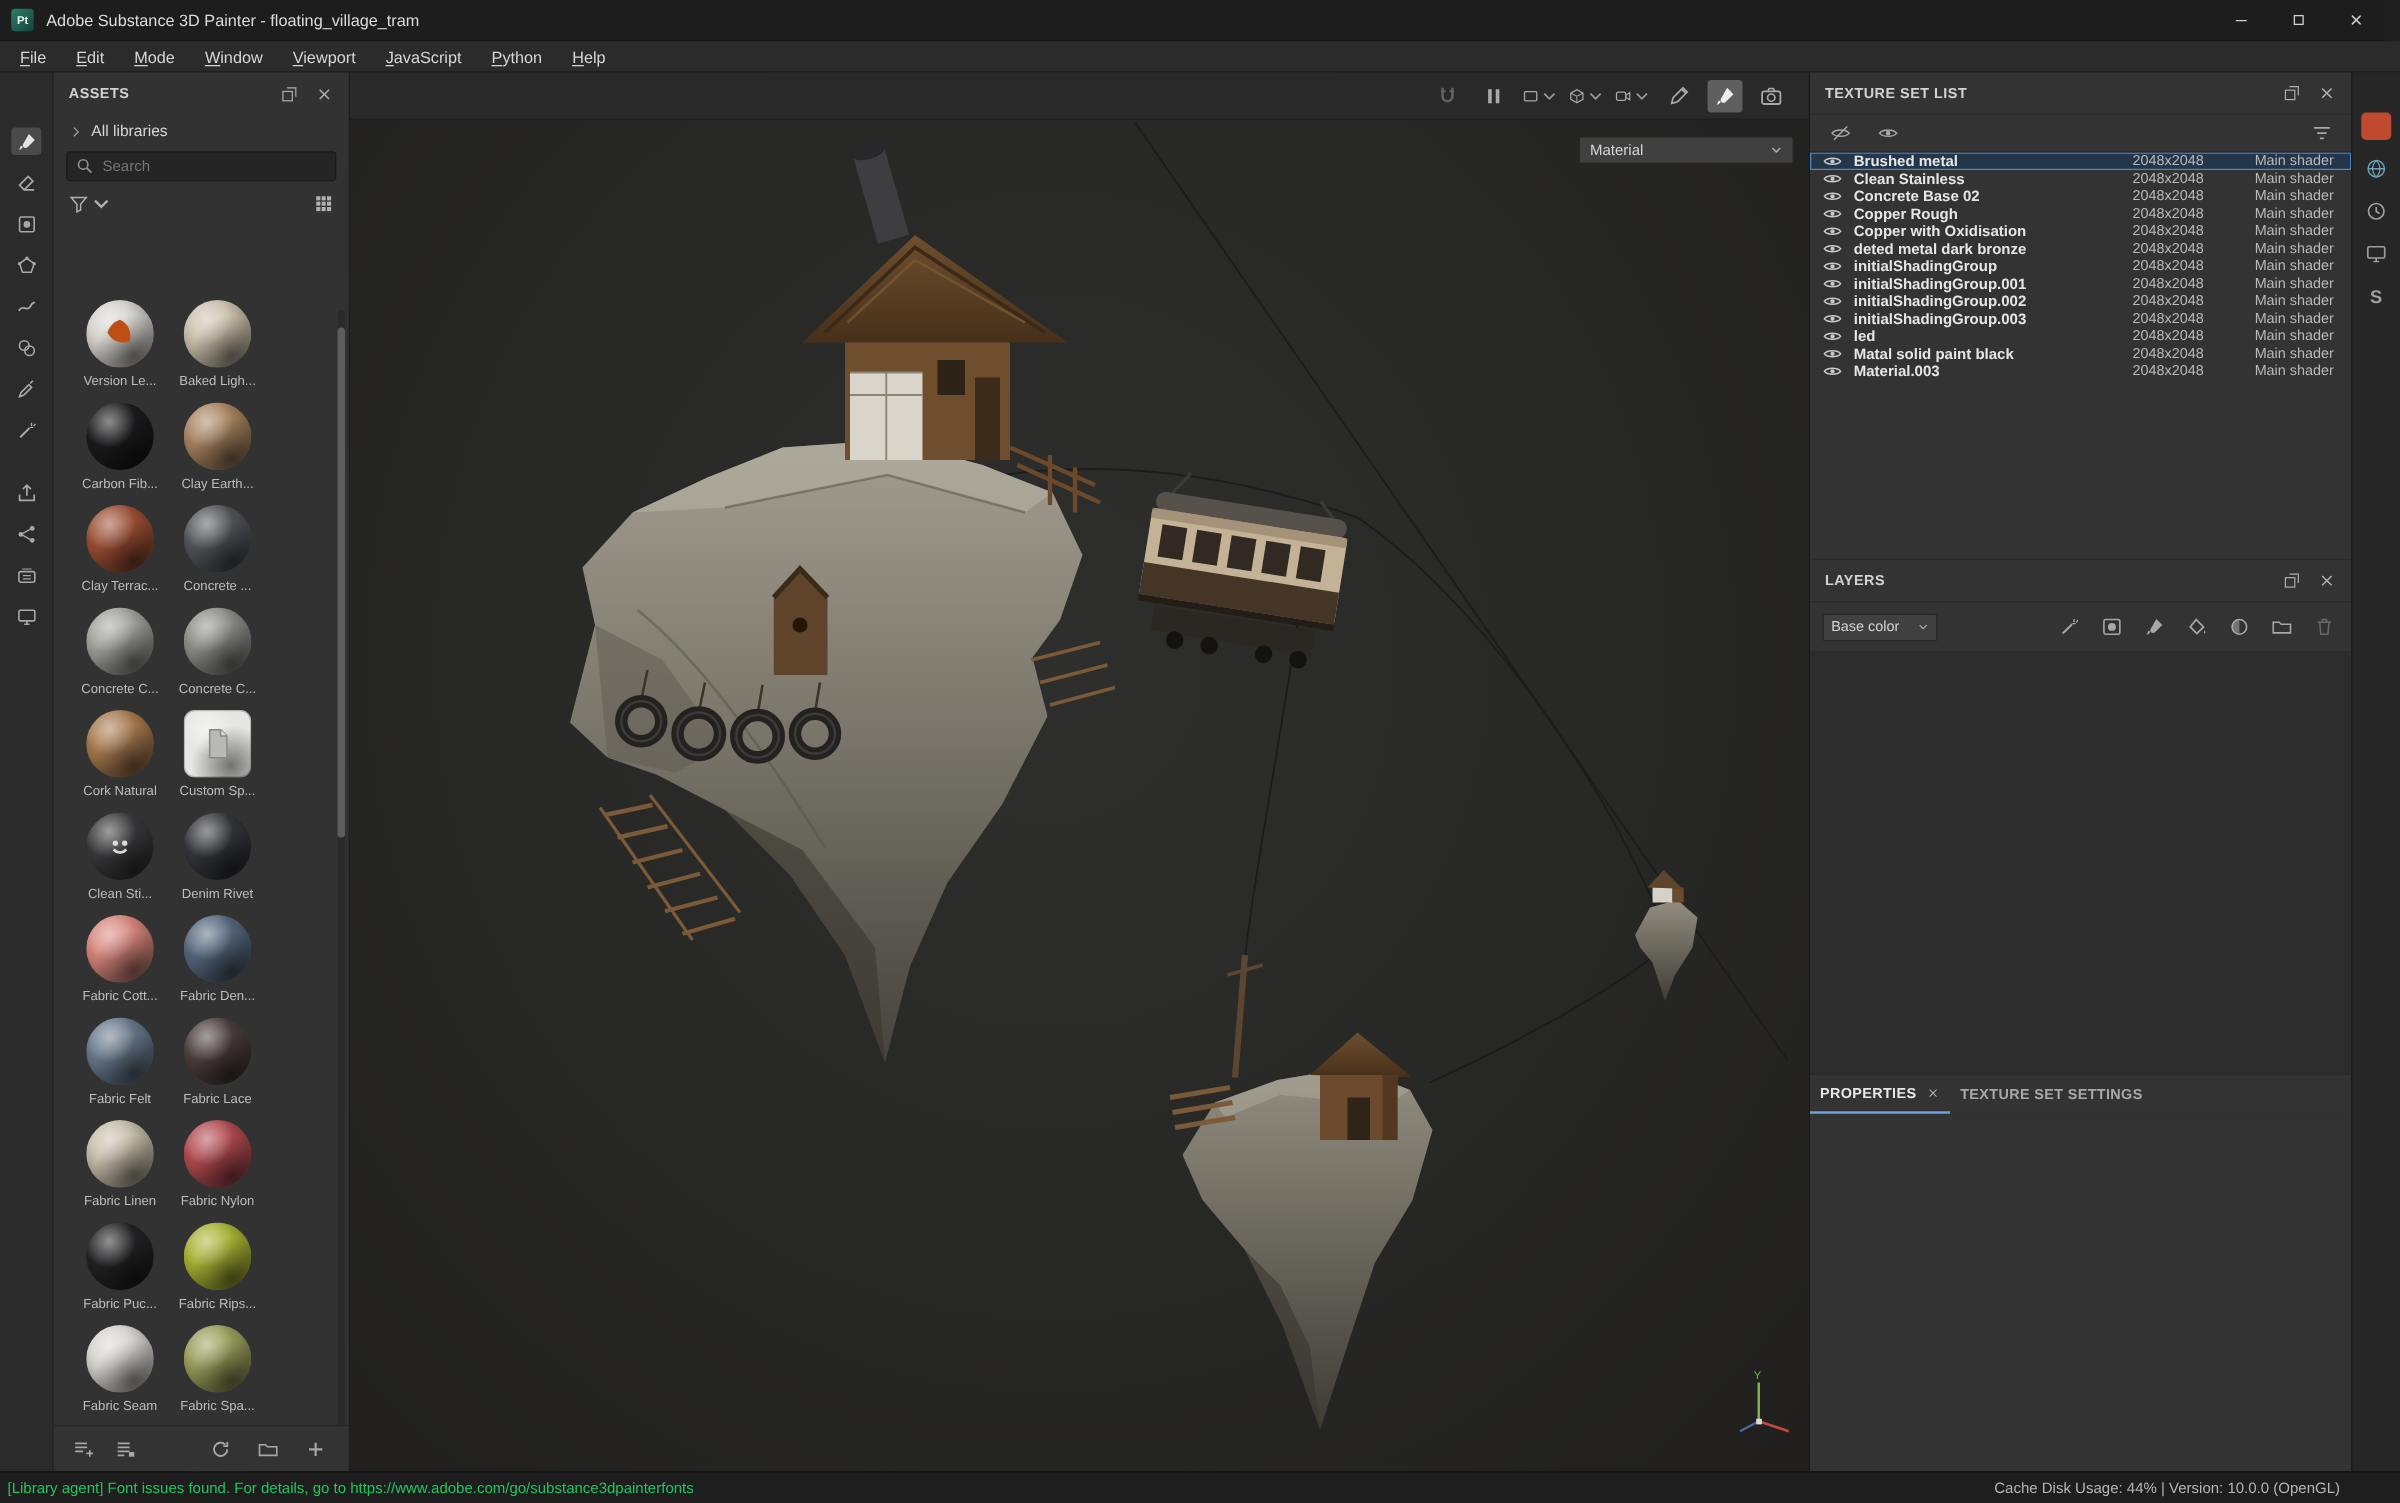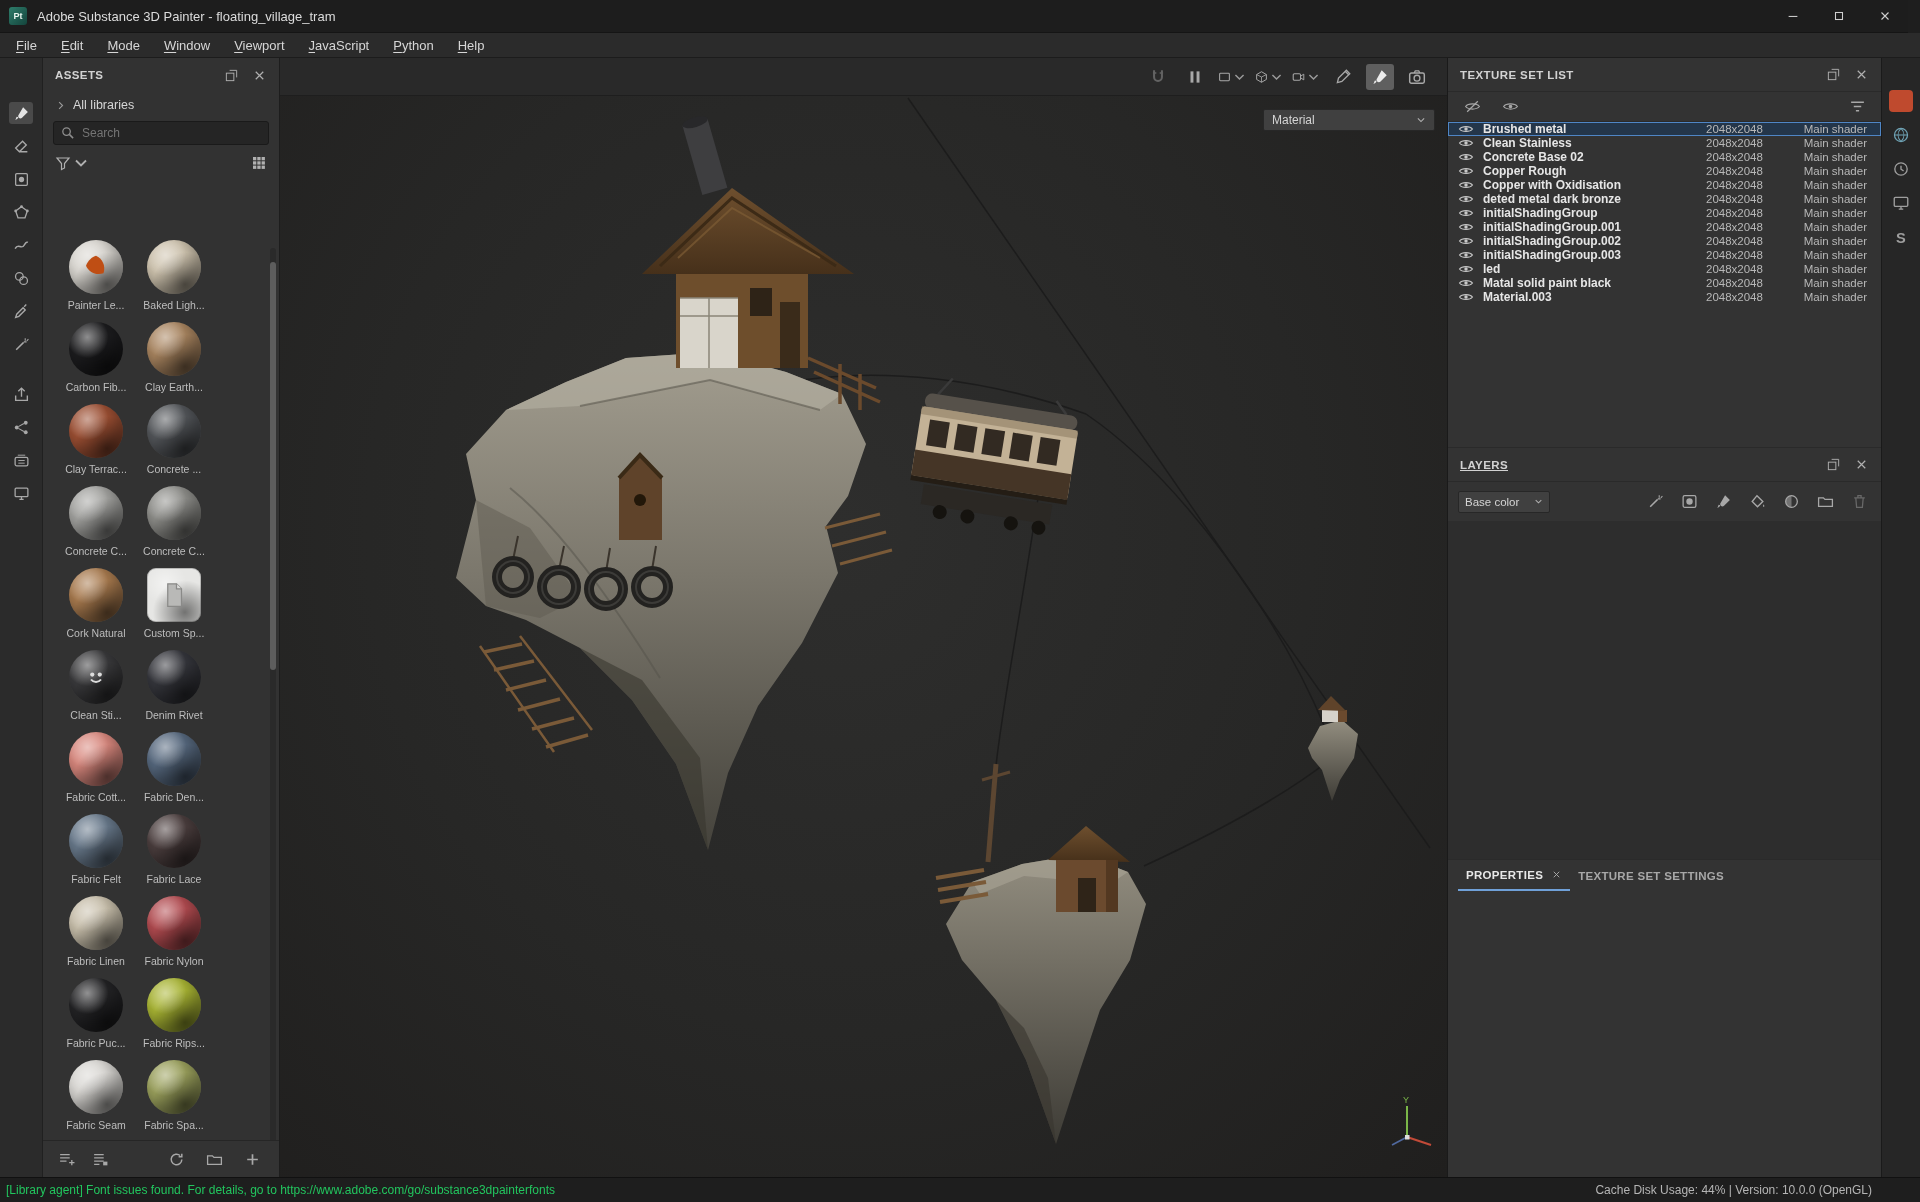--- a/index.html
+++ b/index.html
@@ -75,28 +75,28 @@
   #tsl-toolbar .icon{width:17px;height:17px;color:#a8a8a8;}
   #tsl-tools-left,#tsl-tools-right{display:flex;gap:14px;}
   #tsl-toolbar .spacer{flex:1;}
   #tsl-rows{height:325px;overflow:hidden;}
   .ts-row{position:relative;height:14px;display:flex;align-items:center;padding:0 10px;}
   .ts-row.selected{background:#24364a;outline:1px solid #4f86c6;outline-offset:-1px;}
   .ts-row .eye{width:16px;height:16px;color:#c8c8c8;flex:none;}
   .ts-name{margin-left:9px;font-weight:bold;font-size:12px;color:#e6e6e6;}
   .ts-res{position:absolute;left:258px;font-size:11.5px;color:#b8b8b8;}
   .ts-shader{position:absolute;right:14px;font-size:11.5px;color:#b8b8b8;}
-  #layers-header{border-top:1px solid #2a2a2a;border-bottom:1px solid #2a2a2a;height:35px;text-decoration:underline;}
+  #layers-header{border-top:1px solid #2a2a2a;border-bottom:1px solid #2a2a2a;height:35px;}
   #layers-toolbar{height:39px;display:flex;align-items:center;padding:0 10px;background:#333333;}
   #channel-dd{width:92px;height:22px;background:#404040;border:1px solid #272727;border-radius:2px;display:flex;align-items:center;padding:0 6px;color:#d4d4d4;font-size:11.5px;}
   #channel-dd .icon{margin-left:auto;width:9px;height:9px;color:#b0b0b0;}
   #layer-tools{margin-left:auto;display:flex;gap:10px;}
   #layer-tools .tool-btn{width:24px;height:22px;}
   #layers-empty{height:338px;background:#2d2d2d;}
-  #props-tabs{height:32px;display:flex;align-items:center;background:#333333;padding-left:10px;border-top:1px solid #2a2a2a;}
+  #props-tabs{height:32px;display:flex;align-items:center;background:#333333;border-top:1px solid #2a2a2a;}
   .props-tab{display:flex;align-items:center;gap:8px;height:100%;padding:0 8px;font-size:11.5px;font-weight:bold;letter-spacing:.3px;color:#a8a8a8;}
   .props-tab.active{color:#e8e8e8;border-bottom:2px solid #6fa0d8;}
   .props-tab .icon{width:11px;height:11px;color:#b0b0b0;}
   #props-body{height:284px;background:#2f2f2f;padding:10px 12px;color:#909090;font-size:12px;}
 
   
   #edge-strip{position:absolute;top:0;left:1881px;width:39px;height:100%;background:#262626;border-left:1px solid #1a1a1a;display:flex;flex-direction:column;align-items:center;padding-top:32px;gap:12px;}
   #edge-strip .tool-btn{width:24px;height:22px;color:#9e9e9e;}
   #edge-strip .tool-btn .icon{width:18px;height:18px;}
   .edge-red{background:#bf4a2e;border-radius:4px;width:20px;height:20px;}
@@ -321,21 +321,21 @@
             </svg>
           </span>
       </div>
       <div id="asset-grid">
           <div class="asset-item">
             <div class="asset-thumb" style="--c: #d8d5cf;">
               <svg class="deco" viewBox="0 0 24 24">
                 <path d="M12 3c5 2 8 8 6 14-6 2-12-1-14-6 2-5 5-7 8-8z" fill="#bf4e14"></path>
               </svg>
             </div>
-            <div class="asset-label">Painter Le...</div>
+            <div class="asset-label">Version Le...</div>
           </div>
           <div class="asset-item">
             <div class="asset-thumb" style="--c: #cdc2ad;"></div>
             <div class="asset-label">Baked Ligh...</div>
           </div>
           <div class="asset-item">
             <div class="asset-thumb" style="--c: #1c1c1e;"></div>
             <div class="asset-label">Carbon Fib...</div>
           </div>
           <div class="asset-item">

